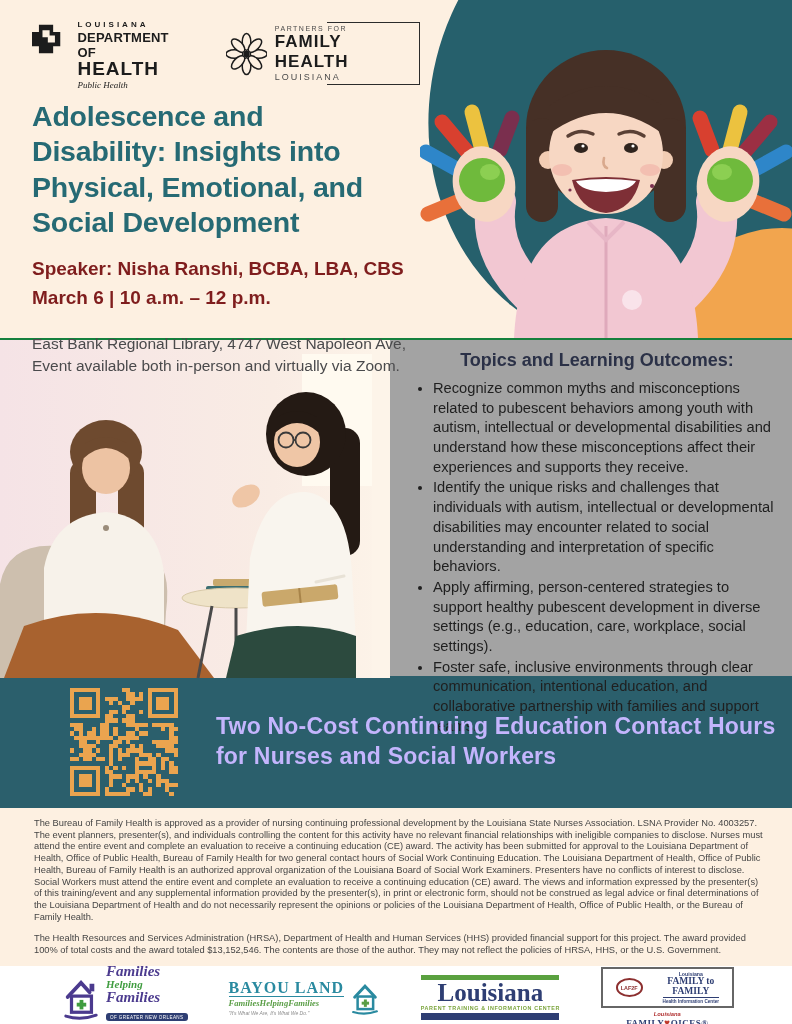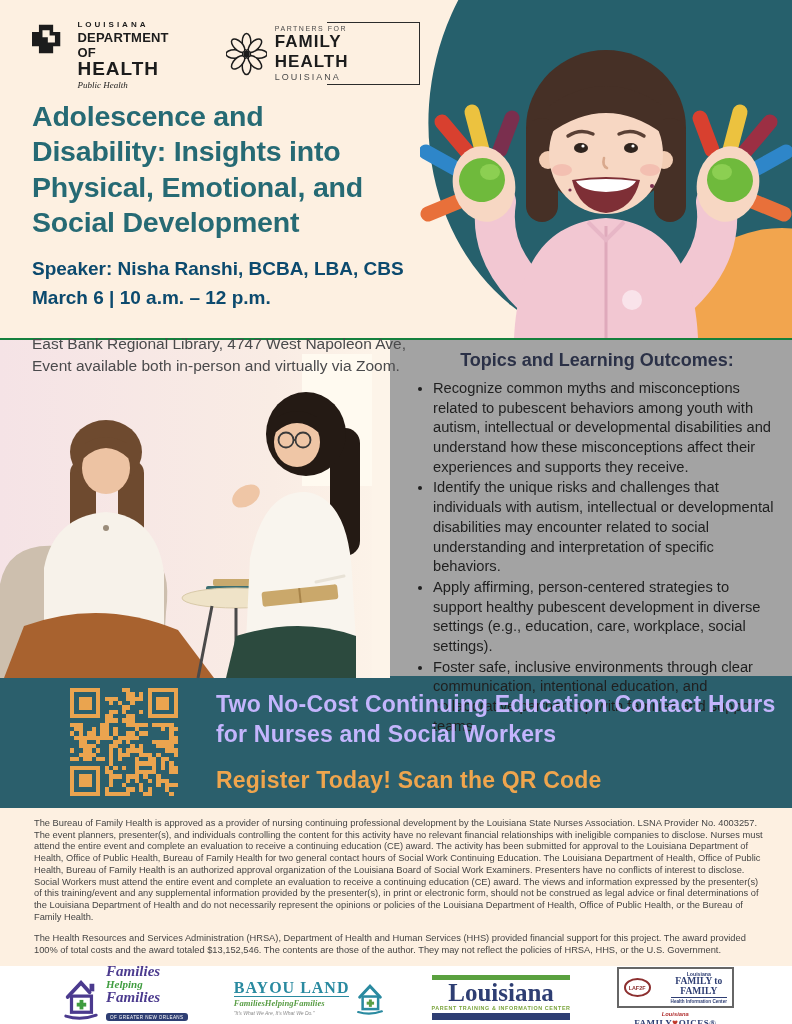--- a/index.html
+++ b/index.html
@@ -21,21 +21,21 @@
   .ldh-l4 { font-size:9px; font-style:italic; margin-top:2px; font-family:"Liberation Serif", serif; }
   .pfh-logo { display:flex; gap:8px; align-items:center; margin-top:2px; }
   .pfh-text { border-right:1.5px solid #2b2b2b; padding:3px 8px 3px 0; position:relative; }
   .pfh-text::before { content:""; position:absolute; top:0; left:52px; right:0; border-top:1.5px solid #2b2b2b; }
   .pfh-text::after  { content:""; position:absolute; bottom:0; left:52px; right:0; border-top:1.5px solid #2b2b2b; }
   .pfh-l1 { font-size:7px; letter-spacing:1.5px; color:#4a4a4a; }
   .pfh-l2 { font-size:17px; font-weight:bold; letter-spacing:1px; color:#1c1c1c; }
   .pfh-l3 { font-size:9px; letter-spacing:2px; color:#4a4a4a; }
 
   .title { margin-top:9px; color:#266a74; font-weight:bold; font-size:28.5px; line-height:1.24; letter-spacing:-.2px; }
-  .speaker-block { margin-top:15px; color:#0c4a6e; font-weight:bold; font-size:19px; line-height:1.5; }
+  .speaker-block { margin-top:15px; color:#7f1d1d; font-weight:bold; font-size:19px; line-height:1.5; }
   .location-block { margin-top:21px; color:#4a4a4c; font-size:15.5px; line-height:1.4; width:430px; }
 
   
   .middle { display:flex; height:338px; border-top:2px solid #15803d; background:#a3a3a3; }
   .photo { width:390px; height:100%; flex:0 0 390px; }
   .topics { flex:1; padding:8px 12px 0 24px; }
   .topics-heading { text-align:center; color:#2b3147; font-weight:bold; font-size:18px; margin-top:2px; }
   .topics ul { margin:8px 0 0 0; padding-left:19px; }
   .topics li { font-size:14.7px; line-height:1.34; color:#1f1f1f; margin-bottom:1px; }
 
@@ -66,21 +66,21 @@
   .bayou-l2 { color:#5a9e46; font-weight:bold; font-style:italic; font-size:8.6px; margin-top:1px; font-family:"Liberation Serif", serif;}
   .bayou-tag { color:#8a8a8a; font-size:5px; font-style:italic; margin-top:2px; }
 
   .laptic { display:flex; flex-direction:column; align-items:center; }
   .laptic-bar-top { width:138px; height:5px; background:#5aa13f; }
   .laptic-name { color:#2e3e73; font-weight:bold; font-size:25px; line-height:1.05; font-family:"Liberation Serif", serif; }
   .laptic-sub { color:#7aa43c; font-size:5.4px; letter-spacing:.6px; font-weight:bold; margin-top:-1px; }
   .laptic-bar-bot { width:138px; height:7px; background:#2e3e73; margin-top:2px; }
 
   .laf2f { display:flex; flex-direction:column; align-items:center; }
-  .laf2f-box { border:2px solid #666; padding:2px 5px; display:flex; align-items:center; gap:20px; background:#fff; }
+  .laf2f-box { border:2px solid #666; padding:2px 13px; display:flex; align-items:center; gap:20px; background:#fff; }
   .laf2f-oval { width:27px; height:19px; border:2px solid #8c2f2f; border-radius:50%; color:#8c2f2f; font-size:5.4px; font-weight:bold; display:flex; align-items:center; justify-content:center; }
   .laf2f-col { text-align:center; }
   .laf2f-top { color:#2e3e73; font-size:5.2px; font-weight:bold; }
   .laf2f-fam { color:#2e3e73; font-size:9.5px; font-weight:bold; line-height:1; font-family:"Liberation Serif", serif; }
   .laf2f-sub { color:#2e3e73; font-size:4.6px; font-weight:bold; border-top:1px solid #2e3e73; margin-top:1px; padding-top:1px; }
   .voices { margin-top:3px; text-align:center; }
   .voices-top { color:#b03030; font-size:5.8px; font-weight:bold; font-style:italic; }
   .voices-row { color:#2e3e73; font-size:9px; font-weight:bold; font-family:"Liberation Serif", serif; letter-spacing:.5px; }
   .voices-heart { color:#c0392b; font-size:10px; }
 </style>
@@ -497,21 +497,20 @@
           <rect x="11" y="24" width="1" height="1" fill="#eaa44f"></rect>
           <rect x="12" y="24" width="1" height="1" fill="#eaa44f"></rect>
           <rect x="13" y="24" width="1" height="1" fill="#eaa44f"></rect>
           <rect x="17" y="24" width="1" height="1" fill="#eaa44f"></rect>
           <rect x="18" y="24" width="1" height="1" fill="#eaa44f"></rect>
           <rect x="23" y="24" width="1" height="1" fill="#eaa44f"></rect>
         </svg>
     </div>
     <div class="cta-text">
       <div class="cta-headline">Two No-Cost Continuing Education Contact Hours for Nurses and Social Workers</div>
-      <div class="cta-register">Register Today! Scan the QR Code</div>
     </div>
   </section>
 
   <section class="fineprint">
     <p>The Bureau of Family Health is approved as a provider of nursing continuing professional development by the Louisiana State Nurses Association. LSNA Provider No. 4003257. The event planners, presenter(s), and individuals controlling the content for this activity have no relevant financial relationships with ineligible companies to disclose. Nurses must attend the entire event and complete an evaluation to receive a continuing education (CE) award. The activity has been submitted for approval to the Louisiana Department of Health, Office of Public Health, Bureau of Family Health for two general contact hours of Social Work Continuing Education. The Louisiana Department of Health, Office of Public Health, Bureau of Family Health is an authorized approval organization of the Louisiana Board of Social Work Examiners. Presenters have no conflicts of interest to disclose. Social Workers must attend the entire event and complete an evaluation to receive a continuing education (CE) award. The views and information expressed by the presenter(s) of this training/event and any supplemental information provided by the presenter(s), in print or electronic form, should not be construed as legal advice or final determinations of the Louisiana Department of Health and do not necessarily represent the opinions or policies of the Louisiana Department of Health, Office of Public Health, or the Bureau of Family Health.</p>
     <p>The Health Resources and Services Administration (HRSA), Department of Health and Human Services (HHS) provided financial support for this project. The award provided 100% of total costs and the award totaled $13,152,546. The contents are those of the author. They may not reflect the policies of HRSA, HHS, or the U.S. Government.</p>
   </section>
 
   <footer class="footer">
 

